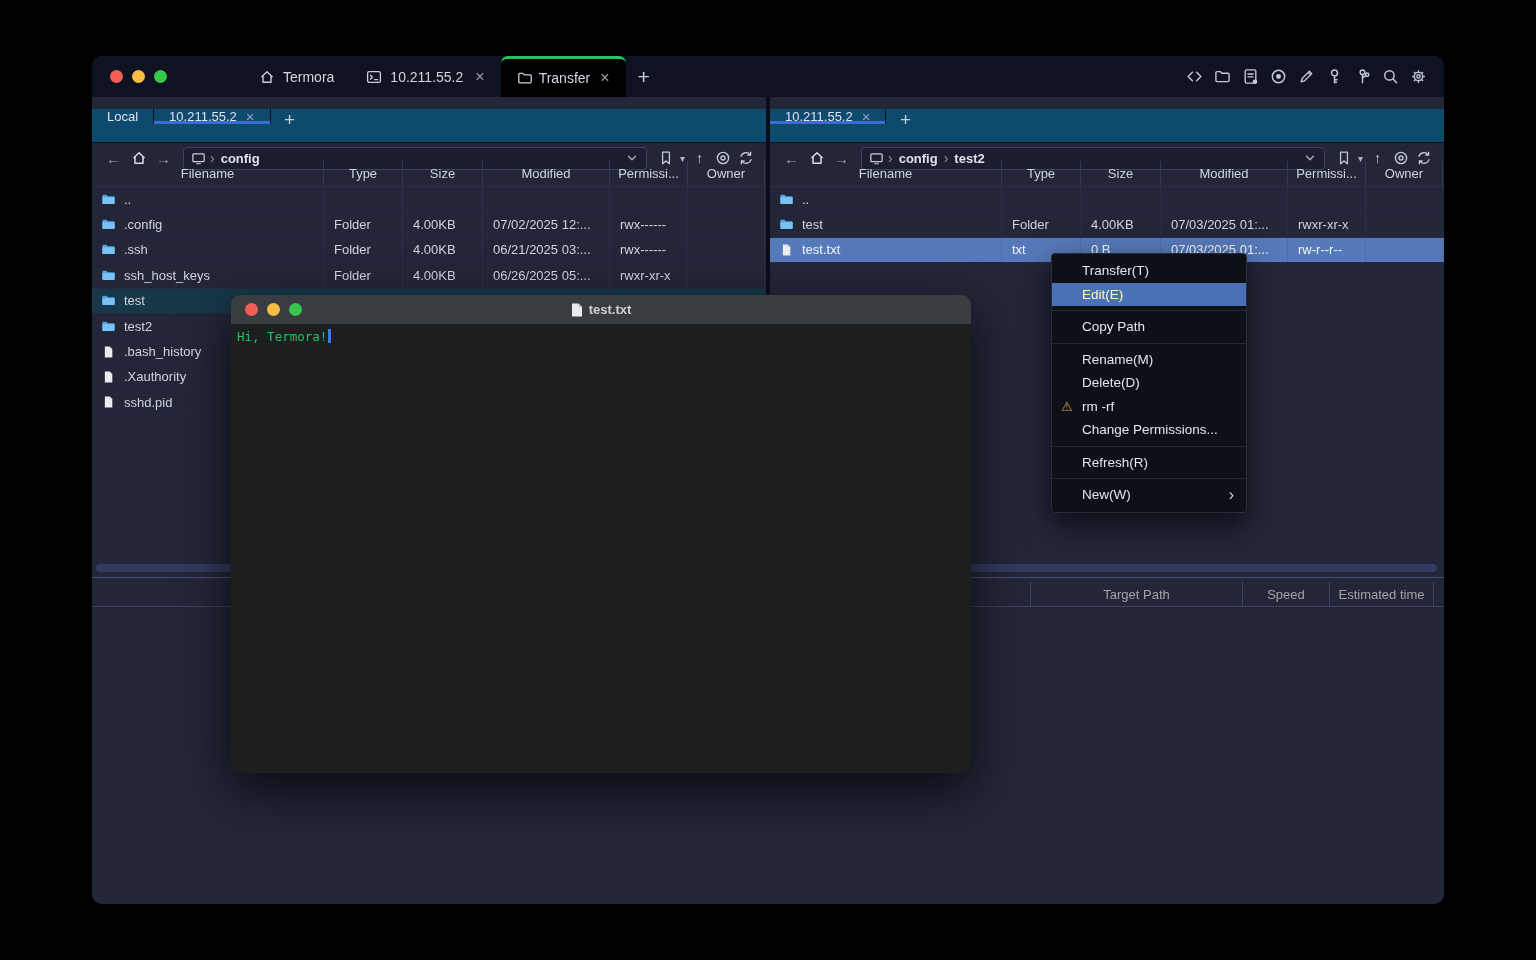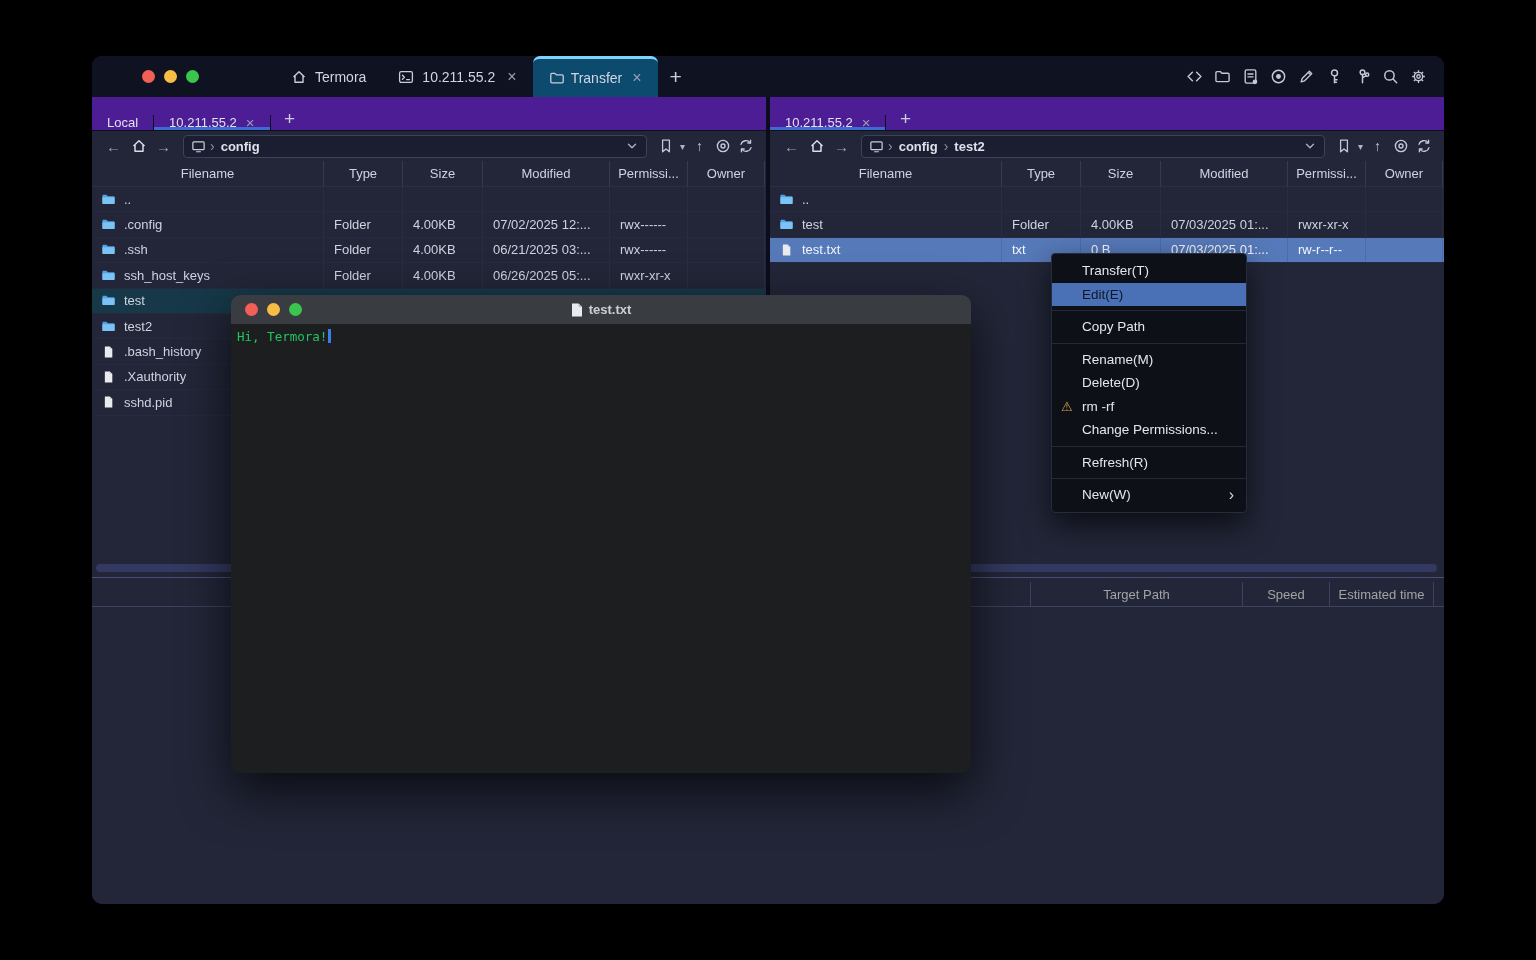--- a/index.html
+++ b/index.html
@@ -13,40 +13,40 @@
   }
   
   .window {
     position:absolute; left:92px; top:56px; width:1352px; height:848px;
     background:#222638; border-radius:10px; overflow:hidden;
     box-shadow:0 25px 70px rgba(0,0,0,.8);
   }
   
   .titlebar {
     position:absolute; top:0; left:0; right:0; height:41px;
-    background:#0e1221; display:flex; align-items:stretch;padding-left:32px;
+    background:#0e1221; display:flex; align-items:stretch;
   }
   .lights { display:flex; gap:9px; align-items:center; padding:0 16px 0 18px; }
   .light { width:13px; height:13px; border-radius:50%; }
   .light.red{background:#f35e56}.light.yellow{background:#f7bd45}.light.green{background:#3ac54d}
   .main-tabs { display:flex; align-items:stretch; margin-left:60px; }
   .mtab { display:flex; align-items:center; gap:8px; padding:0 16px; color:#d2d6e2; font-size:14px; cursor:default; }
   .mtab .micon { display:flex; color:#c9cedb; }
   .mtab .tab-close { margin-left:4px; color:#9aa0b2; font-size:16px; line-height:1; }
-  .mtab.active { background:#0c4a6e; border-top:3px solid #7dd3fc; border-radius:7px 7px 0 0;gap:6px; }
+  .mtab.active { background:#000000; border-top:3px solid #22c55e; border-radius:7px 7px 0 0;gap:6px; }
   .tab-add { width:36px; display:flex; align-items:center; justify-content:center; color:#c7ccd9; font-size:21px; }
   .titlebar-icons { margin-left:auto; display:flex; align-items:center; gap:11px; padding-right:17px; color:#c3c8d6; }
   .tbicon { width:17px; height:17px; display:flex; align-items:center; justify-content:center; }
   .tbicon svg { width:17px; height:17px; }
   
   .panes { position:absolute; top:41px; left:0; right:0; height:481px; }
   .pane { position:absolute; top:0; height:100%; width:674px; }
   #left-pane{ left:0; } #right-pane{ left:678px; }
   .pane-divider { position:absolute; left:674px; top:0; width:4px; height:100%; background:#0b0e1a; }
-  .pane-tabs { height:34px; background:#4c1d95; display:flex; align-items:flex-end; border-bottom:1px solid #0c101d; }
+  .pane-tabs { height:34px; background:#0c4a6e; display:flex; align-items:flex-start; border-bottom:1px solid #0c101d;margin-top:12px; }
   .ptab { display:flex; align-items:center; padding:0 15px; font-size:13px; color:#e0e3eb; border-right:1px solid #0c101d; position:relative; }
   .ptab.active::after { content:""; position:absolute; left:0; right:0; bottom:0; height:3px; background:#3d6bd2; }
   .ptab .tab-close { margin-left:9px; color:#9aa0b2; font-size:15px; line-height:1; }
   .ptab-add { width:38px; display:flex; align-items:center; justify-content:center; color:#c7ccd9; font-size:19px; }
   .toolbar { height:30px; display:flex; align-items:center; padding:0 9px; }
   .navbtn { width:25px; height:24px; display:flex; align-items:center; justify-content:center; color:#9ba1b2; font-size:15px; }
   .navbtn.home { color:#d9dde6; }
   .navbtn svg { width:16px; height:16px; }
   .pathbar { flex:1; height:23px; margin:0 7px; background:#1a1e30; border:1px solid #3c4259; border-radius:4px;
              display:flex; align-items:center; padding:0 7px; color:#dde1ea; font-size:13px; font-weight:bold; }
@@ -90,21 +90,21 @@
                   color:#ccd0d6; font-size:13px; font-weight:bold; pointer-events:none; }
   .editor-title svg { width:12px; height:14px; }
   .editor-body { padding:5px 6px; font-family:"DejaVu Sans Mono", monospace; font-size:12.5px; color:#22c55e; }
   .cursor { display:inline-block; width:3px; height:14px; background:#3e7de6; margin-left:1px; vertical-align:-2px; }
   
   .context-menu { position:absolute; left:1051px; top:253px; width:196px; background:#0d1017;
                   border:1px solid #272c3a; border-radius:4px; padding:5px 0; z-index:10;
                   box-shadow:0 12px 30px rgba(0,0,0,.65); }
   .menu-item { height:23.5px; display:flex; align-items:center; padding:0 12px 0 30px; position:relative;
                font-size:13.5px; color:#e3e6ee; }
-  .menu-item.highlight { background:#4a70b5; color:#0f172a; }
+  .menu-item.highlight { background:#4a70b5; color:#fef9c3; }
   .menu-item .warn { position:absolute; left:9px; color:#d9a23f; font-size:13px; }
   .menu-item .submenu-arrow { margin-left:auto; color:#cfd3dc; font-size:16px; line-height:1; }
   .menu-divider { height:1px; background:#242938; margin:4px 0; }
 </style>
 </head>
 <body>
 
 <div class="window">
 
   <div class="titlebar">

